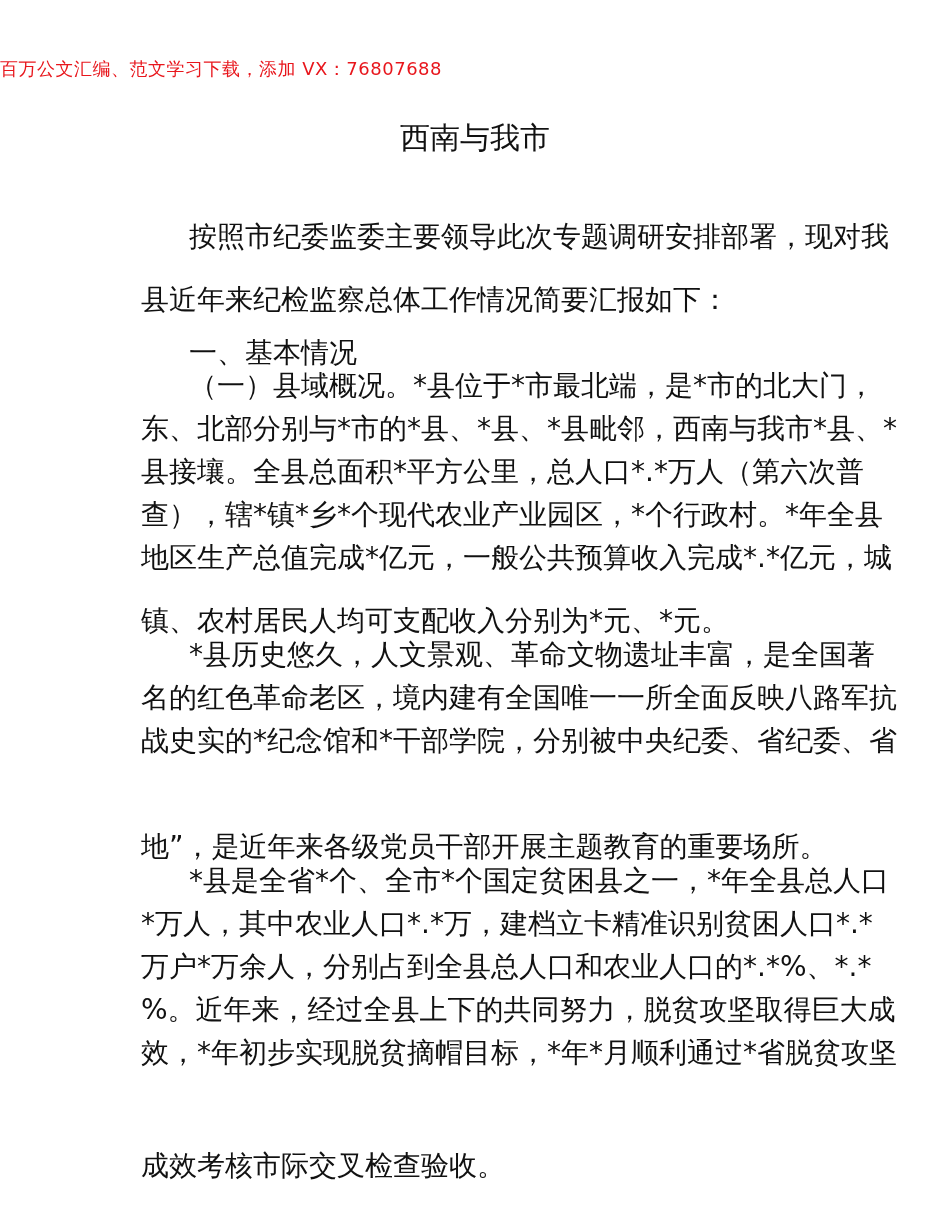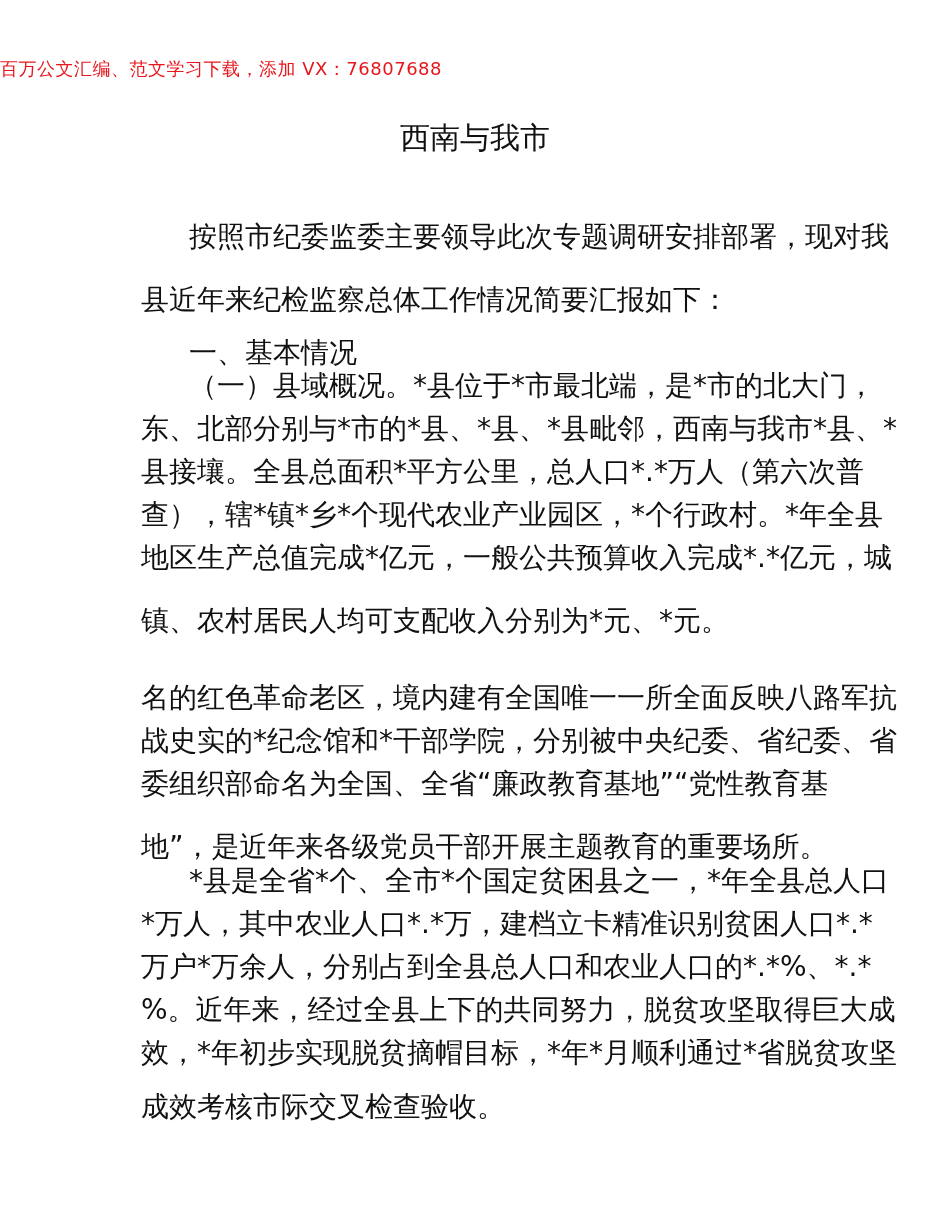--- a/index.html
+++ b/index.html
@@ -82,25 +82,25 @@
 
   <div class="line indent last" style="top:318px">一、基本情况</div>
 
   <div class="line indent" style="top:371px">（一）县域概况。*县位于*市最北端，是*市的北大门，</div>
   <div class="line" style="top:414px">东、北部分别与*市的*县、*县、*县毗邻，西南与我市*县、*</div>
   <div class="line" style="top:457px">县接壤。全县总面积*平方公里，总人口*.*万人（第六次普</div>
   <div class="line" style="top:500px">查），辖*镇*乡*个现代农业产业园区，*个行政村。*年全县</div>
   <div class="line" style="top:543px">地区生产总值完成*亿元，一般公共预算收入完成*.*亿元，城</div>
   <div class="line last" style="top:586px">镇、农村居民人均可支配收入分别为*元、*元。</div>
 
+  <div class="line indent" style="top:640px">*县历史悠久，人文景观、革命文物遗址丰富，是全国著</div>
   <div class="line" style="top:683px">名的红色革命老区，境内建有全国唯一一所全面反映八路军抗</div>
   <div class="line" style="top:726px">战史实的*纪念馆和*干部学院，分别被中央纪委、省纪委、省</div>
-  <div class="line" style="top:769px">委组织部命名为全国、全省“廉政教育基地”“党性教育基</div>
   <div class="line last" style="top:812px">地”，是近年来各级党员干部开展主题教育的重要场所。</div>
 
   <div class="line indent" style="top:866px">*县是全省*个、全市*个国定贫困县之一，*年全县总人口</div>
   <div class="line" style="top:909px">*万人，其中农业人口*.*万，建档立卡精准识别贫困人口*.*</div>
   <div class="line" style="top:952px">万户*万余人，分别占到全县总人口和农业人口的*.*%、*.*</div>
   <div class="line" style="top:995px">%。近年来，经过全县上下的共同努力，脱贫攻坚取得巨大成</div>
   <div class="line" style="top:1038px">效，*年初步实现脱贫摘帽目标，*年*月顺利通过*省脱贫攻坚</div>
-  <div class="line last" style="top:1072px">成效考核市际交叉检查验收。</div>
+  <div class="line last" style="top:1131px">成效考核市际交叉检查验收。</div>
 
 </div>
 
 </body></html>

